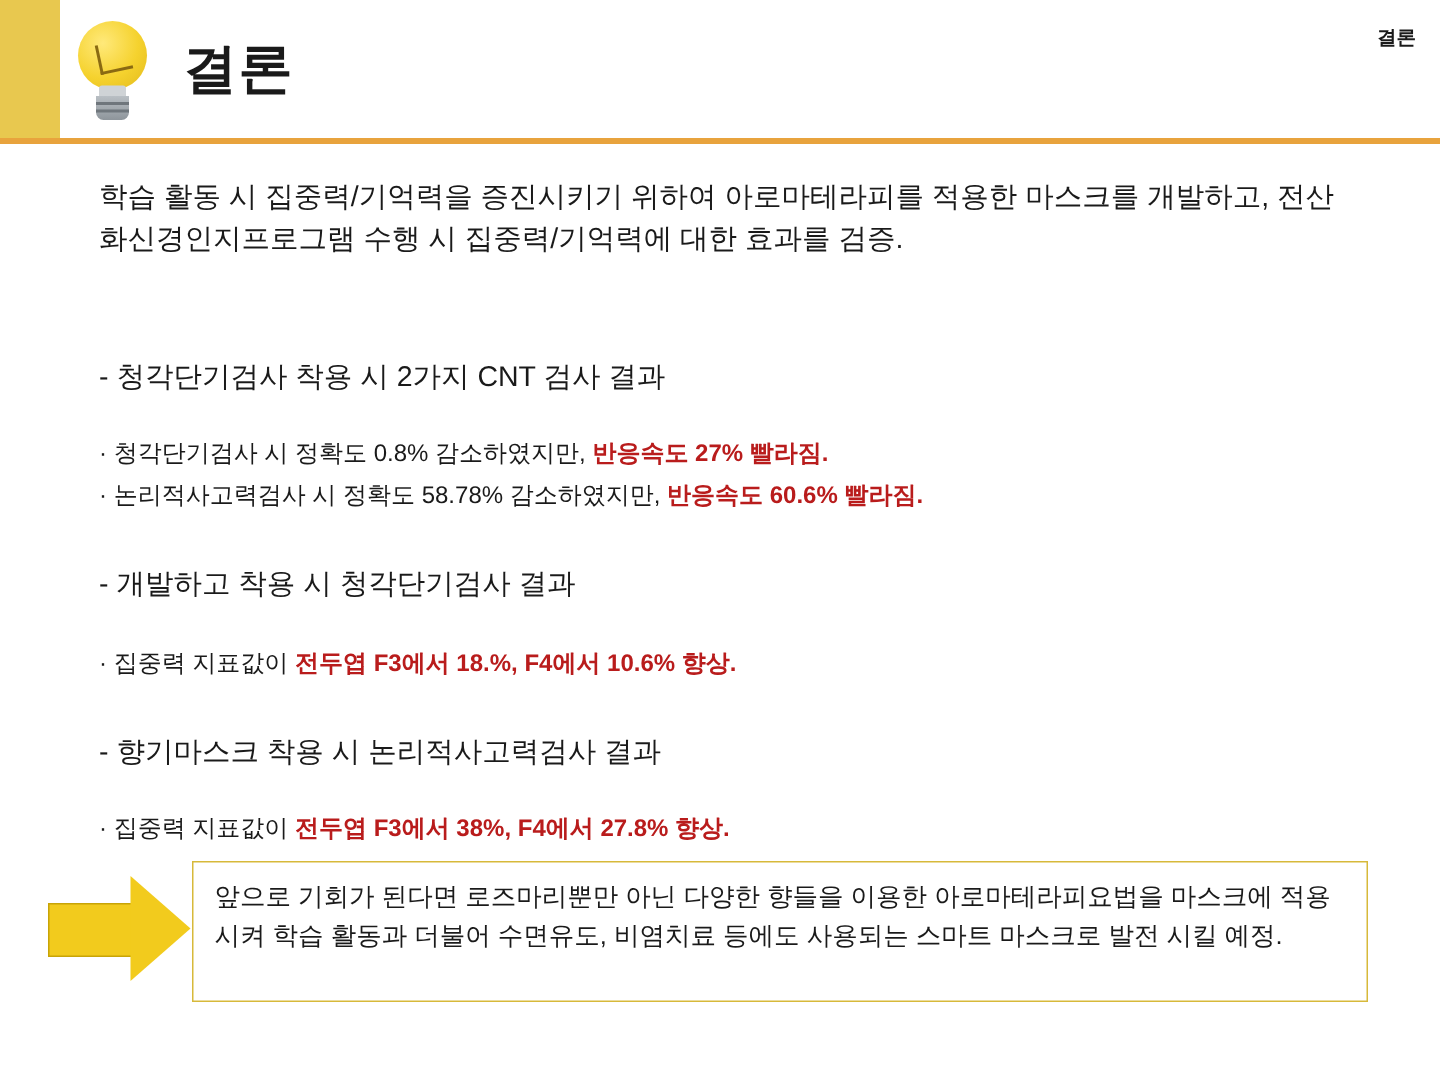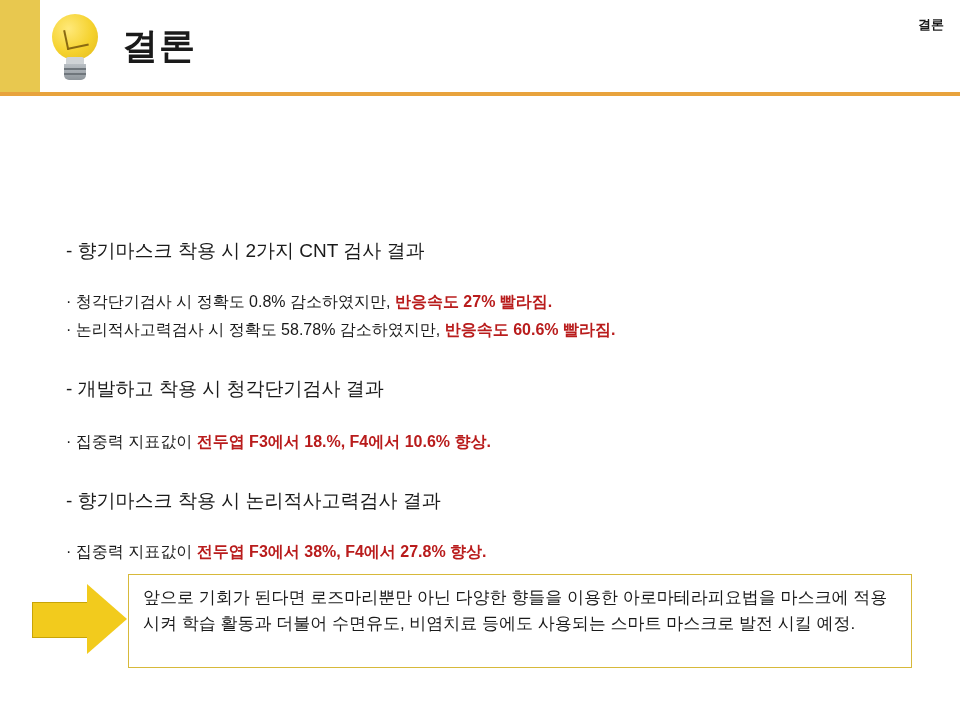--- a/index.html
+++ b/index.html
@@ -221,22 +221,23 @@
       </div>
   </div>
 
   <div class="slide-title">결론</div>
   <div class="corner-title">결론</div>
 </div>
 <div class="header-rule"></div>
 
 <div class="content">
 
-
-  <div class="head-line line-h1">- 향기마스크 착용 시 2가지 CNT 검사 결과</div>
+  <div class="para">학습 활동 시 집중력/기억력을 증진시키기 위하여 아로마테라피를 적용한 마스크를 개발하고, 전산화신경인지프로그램 수행 시 집중력/기억력에 대한 효과를 검증.</div>
+
+  <div class="head-line line-h1">- 청각단기검사 착용 시 2가지 CNT 검사 결과</div>
 
   <div class="sub-line line-s1">
     <span>· 청각단기검사 시 정확도 0.8% 감소하였지만, </span><span class="hl">반응속도 27% 빨라짐.</span>
   </div>
 
   <div class="sub-line line-s2">
     <span>· 논리적사고력검사 시 정확도 58.78% 감소하였지만, </span><span class="hl">반응속도 60.6% 빨라짐.</span>
   </div>
 
   <div class="head-line line-h2">- 개발하고 착용 시 청각단기검사 결과</div>

